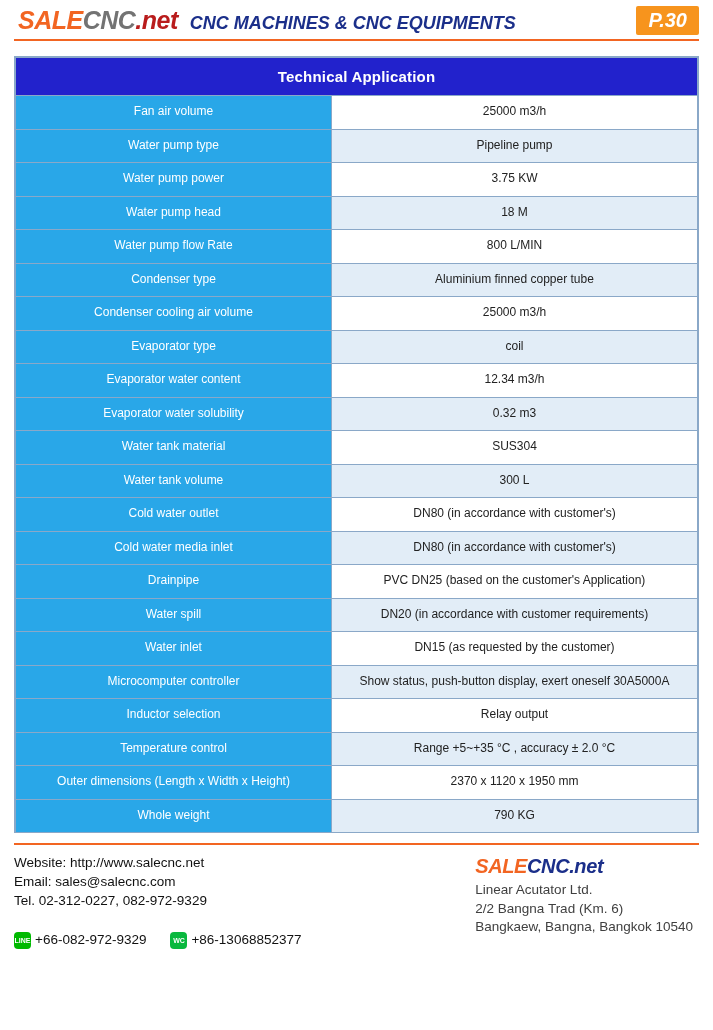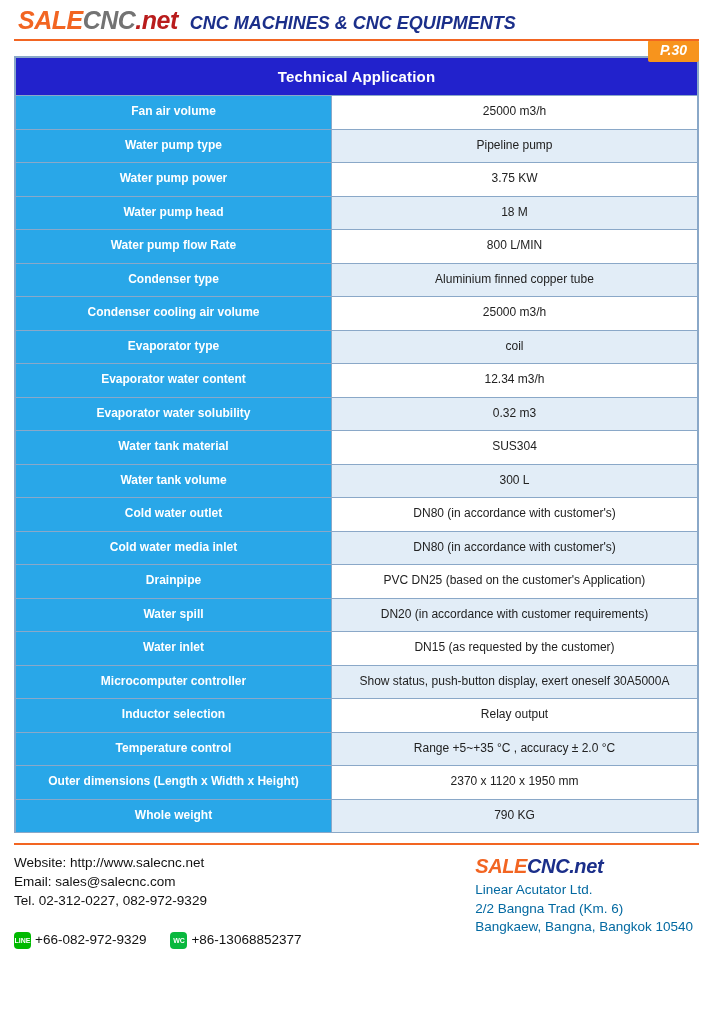--- a/index.html
+++ b/index.html
@@ -42,27 +42,26 @@
     font-weight: bold;
     font-style: italic;
     color: #1b2f8a;
     white-space: nowrap;
   }
   .page-badge {
     position: absolute;
     right: 14px; top: 6px;
     background: #f7941d;
     color: #ffffff;
-    font-size: 14px;
+    font-size: 20px;
     font-weight: bold;
     font-style: italic;
     padding: 3px 12px 4px 12px;
     border-radius: 2px;
     line-height: 1.1;
-    margin-top: 34px;
   }
   .header-rule {
     position: absolute;
     left: 14px; right: 14px; bottom: 3px;
     height: 2px;
     background: #f26522;
   }
 
   
   .title-bar {
@@ -105,21 +104,21 @@
     font-weight: bold;
     height: 38px;
     text-align: center;
     letter-spacing: 0.2px;
   }
   td.k {
     width: 316px;
     background: #29a7e8;
     color: #ffffff;
     font-size: 12px;
-    font-weight: bold;
+    font-weight: normal;
     text-align: center;
     height: 33.5px;
     padding: 2px 6px;
     line-height: 1.15;
   }
   td.v {
     background: #ffffff;
     color: #222222;
     font-size: 12px;
     text-align: center;
@@ -183,21 +182,21 @@
     font-size: 20px;
     font-weight: bold;
     font-style: italic;
     letter-spacing: -0.4px;
     margin-bottom: 1px;
   }
   .foot-right .brand2 .sale { color: #f26522; }
   .foot-right .brand2 .cnc { color: #1b2f8a; }
   .foot-right .addr {
     font-size: 13.5px;
-    color: #0369a1;
+    color: #404040;
     white-space: nowrap;
   }
 </style>
 </head>
 <body>
 
 <div class="page">
 
   <div class="header">
     <div class="brand">

